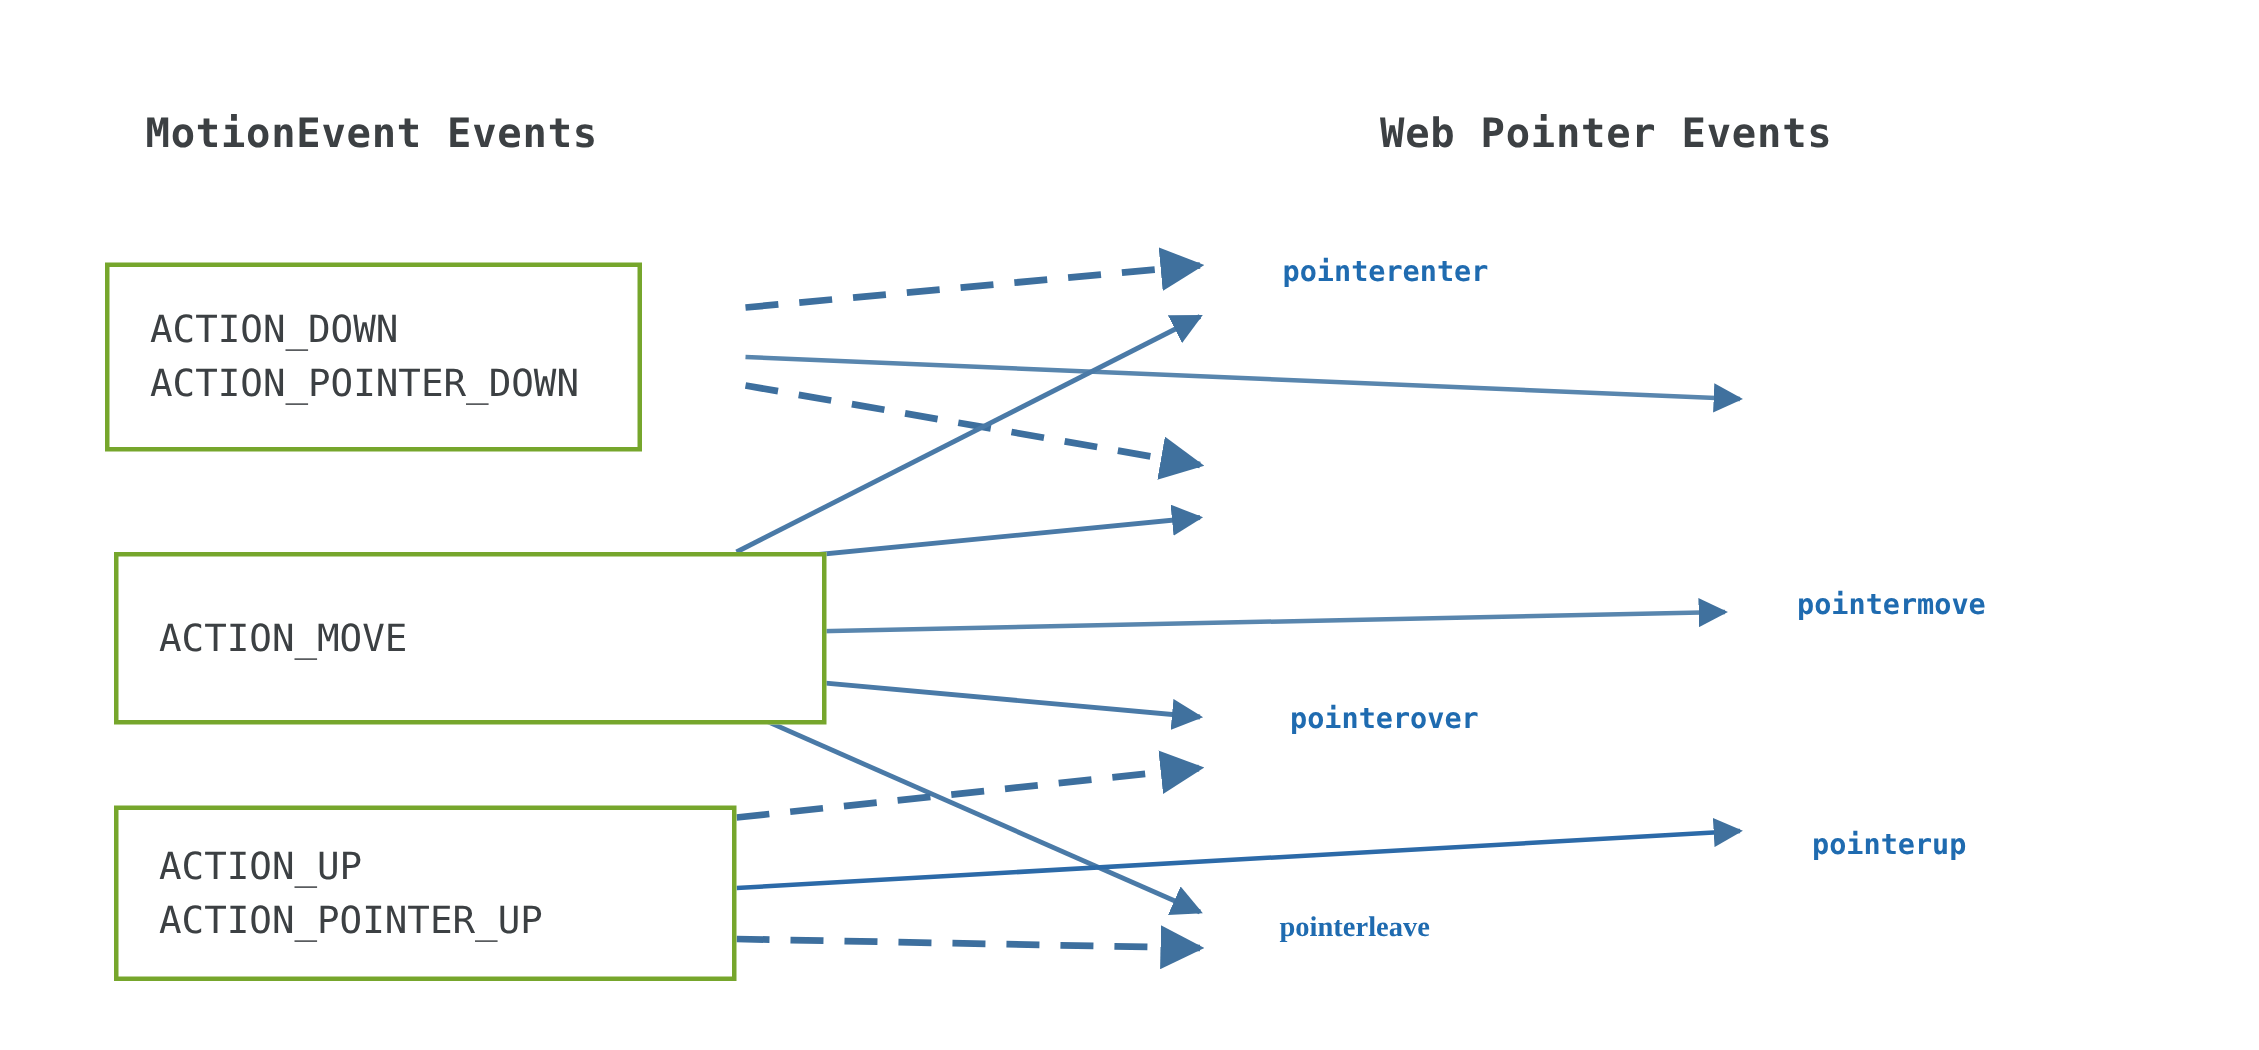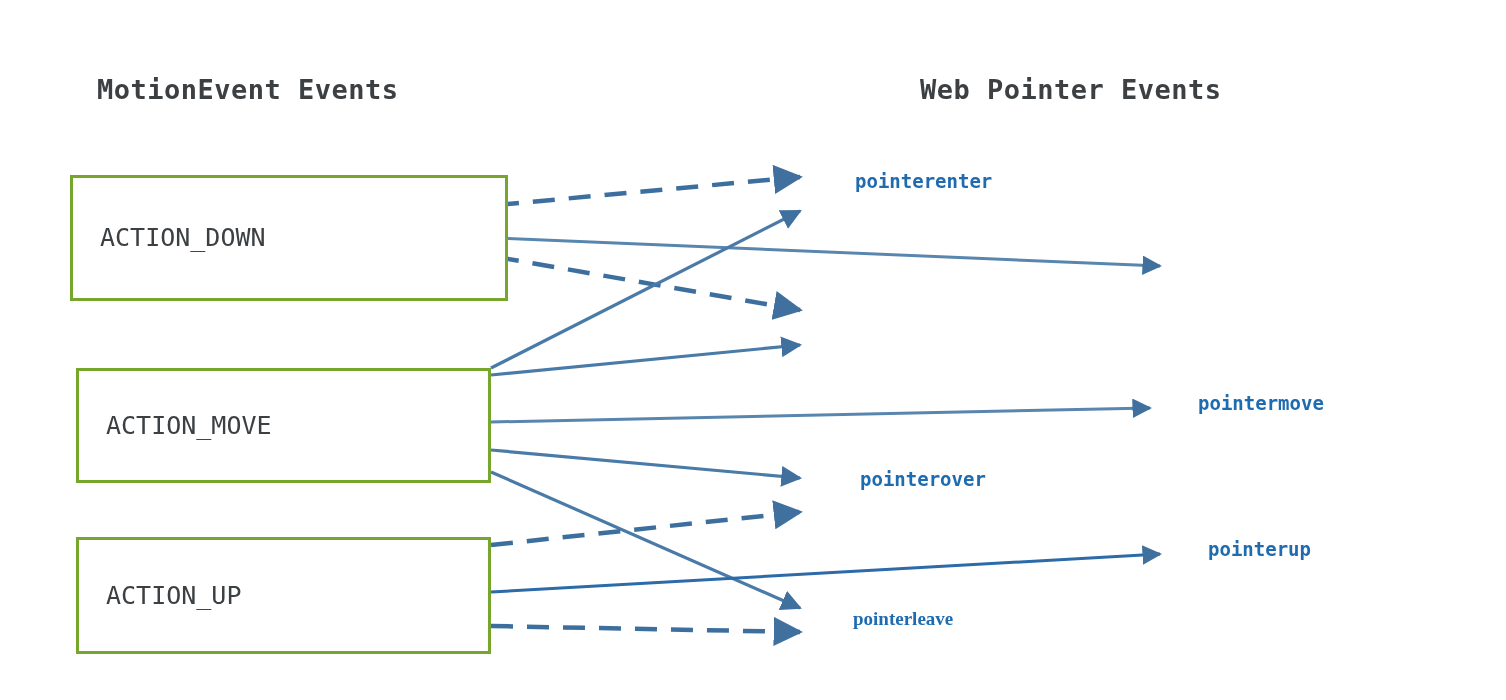--- a/index.html
+++ b/index.html
@@ -44,22 +44,22 @@
     padding-left: 27px;
   }
   .action-line {
     font-family: "DejaVu Sans Mono", "Liberation Mono", monospace;
     font-size: 25px;
     font-weight: 400;
     color: #3c4043;
     line-height: 36px;
     white-space: nowrap;
   }
-  #box-down  { left: 70px; top: 175px; width: 438px; height: 126px; }
-  #box-move  { left: 76px; top: 368px; width: 415px; height: 115px; }
+  #box-down  { left: 70px; top: 175px; width: 358px; height: 126px; }
+  #box-move  { left: 76px; top: 368px; width: 475px; height: 115px; }
   #box-up    { left: 76px; top: 537px; width: 415px; height: 117px; }
 
   
   #connectors {
     position: absolute;
     left: 0;
     top: 0;
     width: 1506px;
     height: 700px;
     pointer-events: none;
@@ -72,21 +72,21 @@
     font-size: 19px;
     font-weight: 700;
     color: #1f6bb0;
     white-space: nowrap;
   }
   #label-pointerenter { left: 855px;  top: 170px; }
   #label-pointerdown  { left: 1208px; top: 250px; }
   #label-pointerover  { left: 857px;  top: 309px; }
   #label-pointermove  { left: 1198px; top: 392px; }
   #label-pointerout   { left: 860px;  top: 468px; }
-  #label-pointerup    { left: 1208px; top: 538px; text-align: center; }
+  #label-pointerup    { left: 1208px; top: 552px; text-align: center; }
   #label-pointerleave { left: 853px;  top: 608px; font-family: Liberation Serif, serif; }
 </style>
 </head>
 <body>
 
 <div id="stage">
 
   <div class="col-heading" id="heading-left">MotionEvent Events</div>
   <div class="col-heading" id="heading-right">Web Pointer Events</div>
 
@@ -118,28 +118,30 @@
 
     <path d="M 491 545 L 800 512" fill="none" stroke="#3d6f9e" stroke-width="4.5" stroke-dasharray="22 14" marker-end="url(#ah-dash)"></path>
 
     <path d="M 491 592 L 1160 554" fill="none" stroke="#2c6aa8" stroke-width="3" marker-end="url(#ah-solid)"></path>
 
     <path d="M 491 626 L 800 632" fill="none" stroke="#3d6f9e" stroke-width="4.5" stroke-dasharray="22 14" marker-end="url(#ah-dash)"></path>
   </svg>
 
   <div class="action-box" id="box-down">
     <div class="action-line">ACTION_DOWN</div>
+    <div class="action-line">ACTION_POINTER_DOWN</div>
   </div>
 
   <div class="action-box" id="box-move">
     <div class="action-line">ACTION_MOVE</div>
   </div>
 
   <div class="action-box" id="box-up">
     <div class="action-line">ACTION_UP</div>
+    <div class="action-line">ACTION_POINTER_UP</div>
   </div>
 
   <div class="event-label" id="label-pointerenter">pointerenter</div>
   <div class="event-label" id="label-pointermove">pointermove</div>
   <div class="event-label" id="label-pointerout">pointerover</div>
   <div class="event-label" id="label-pointerup">pointerup</div>
   <div class="event-label" id="label-pointerleave">pointerleave</div>
 
 </div>
 

